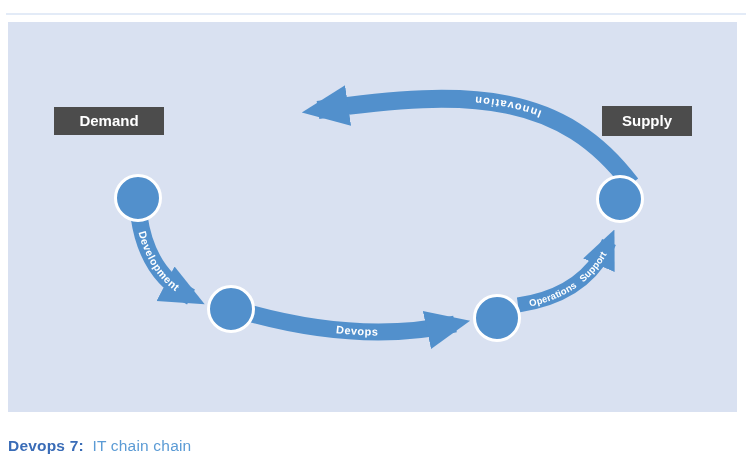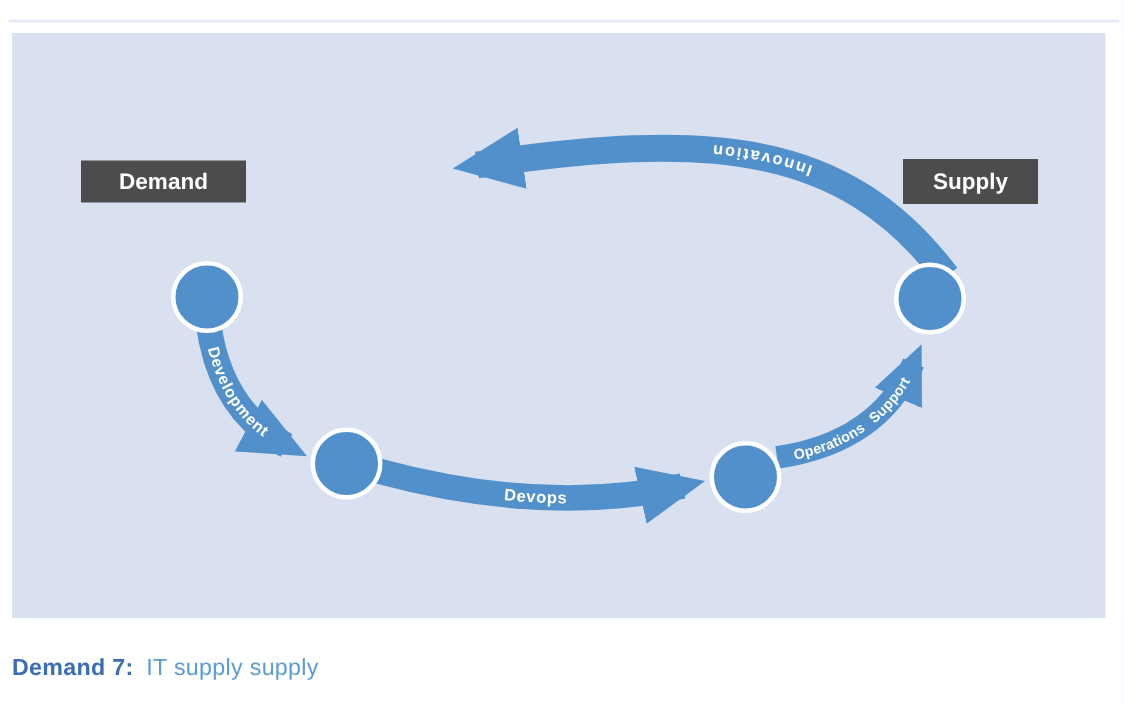--- a/index.html
+++ b/index.html
@@ -90,17 +90,17 @@
       <rect class="endpoint-box" x="54" y="107" width="110" height="28"></rect>
       <text class="endpoint-text" x="109" y="126" text-anchor="middle">Demand</text>
     </g>
     <g>
       <rect class="endpoint-box" x="602" y="106" width="90" height="30"></rect>
       <text class="endpoint-text" x="647" y="126" text-anchor="middle">Supply</text>
     </g>
   </svg>
 
   <div class="caption">
-    <span class="strong">Demand 7:</span>
-    <span class="light">IT supply supply</span>
+    <span class="strong">Devops 7:</span>
+    <span class="light">IT chain chain</span>
   </div>
 
 </div>
 
 </body></html>

